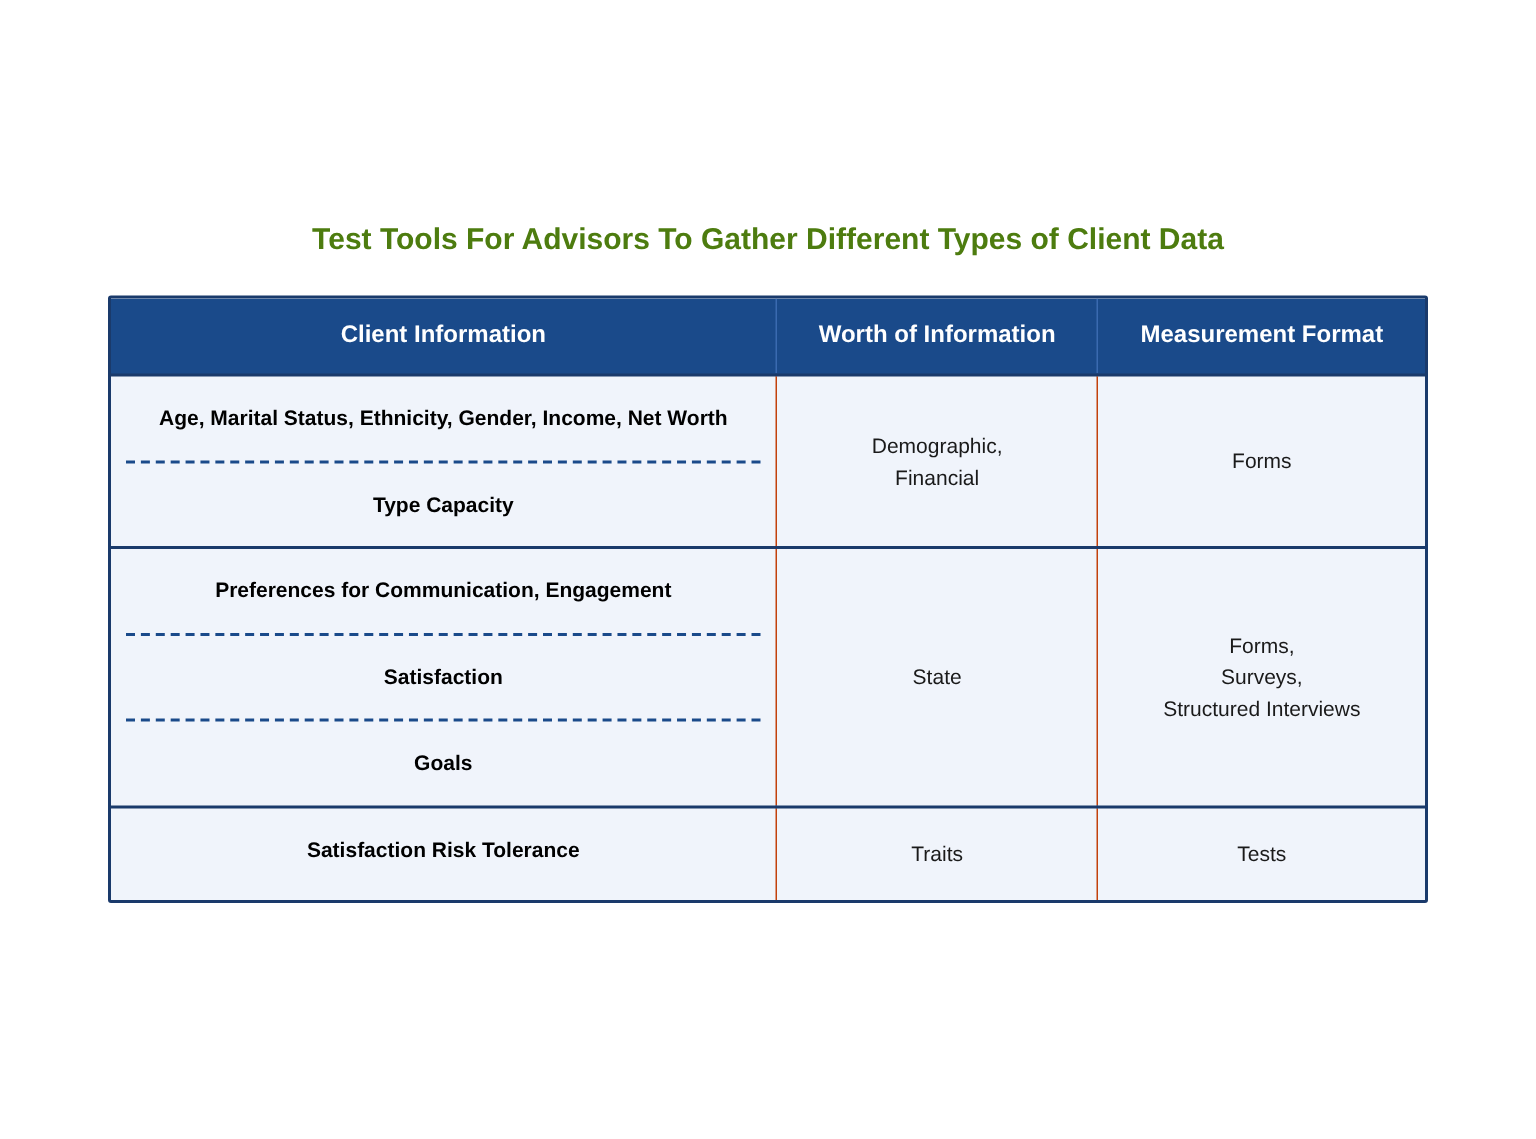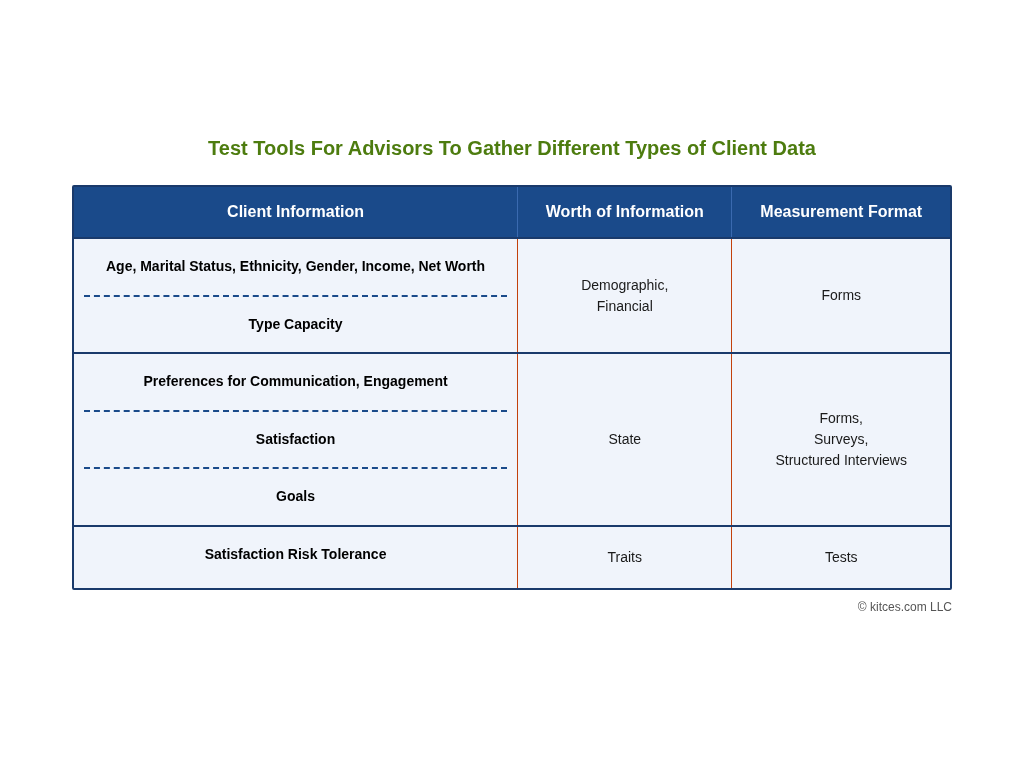--- a/index.html
+++ b/index.html
@@ -171,14 +171,13 @@
               <div class="cell-content">Traits</div>
             </td>
             <td class="center-cell">
               <div class="cell-content">Tests</div>
             </td>
           </tr>
         </tbody>
     </table>
   </div>
 
-  <div class="footer">© kitces.com LLC</div>
 </div>
 
 </body></html>

